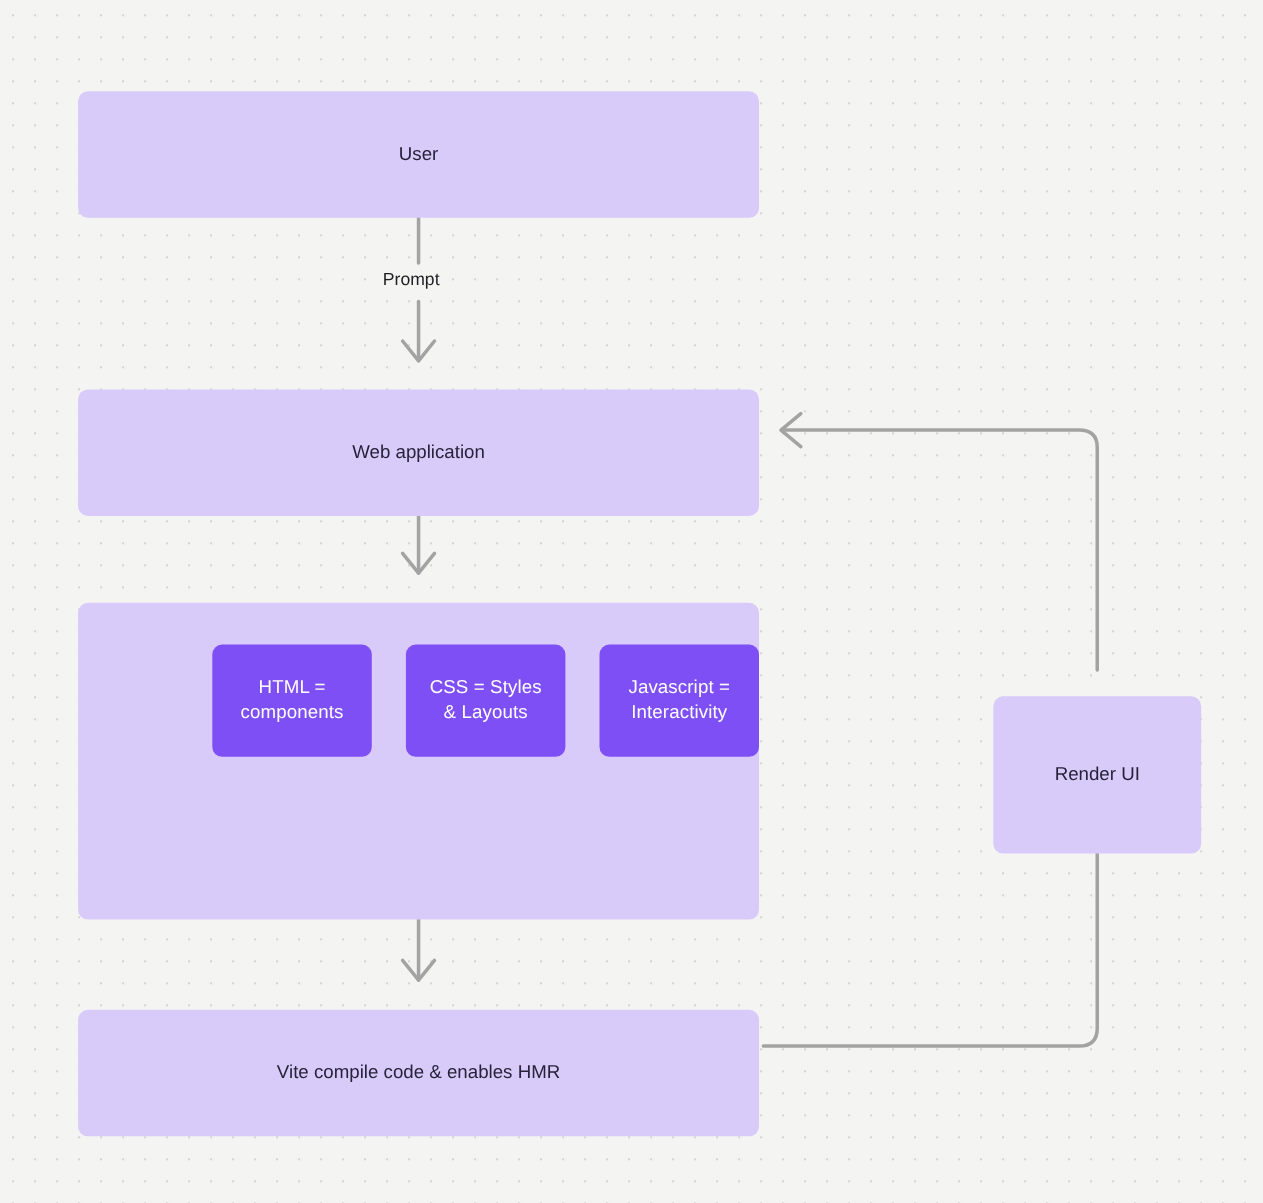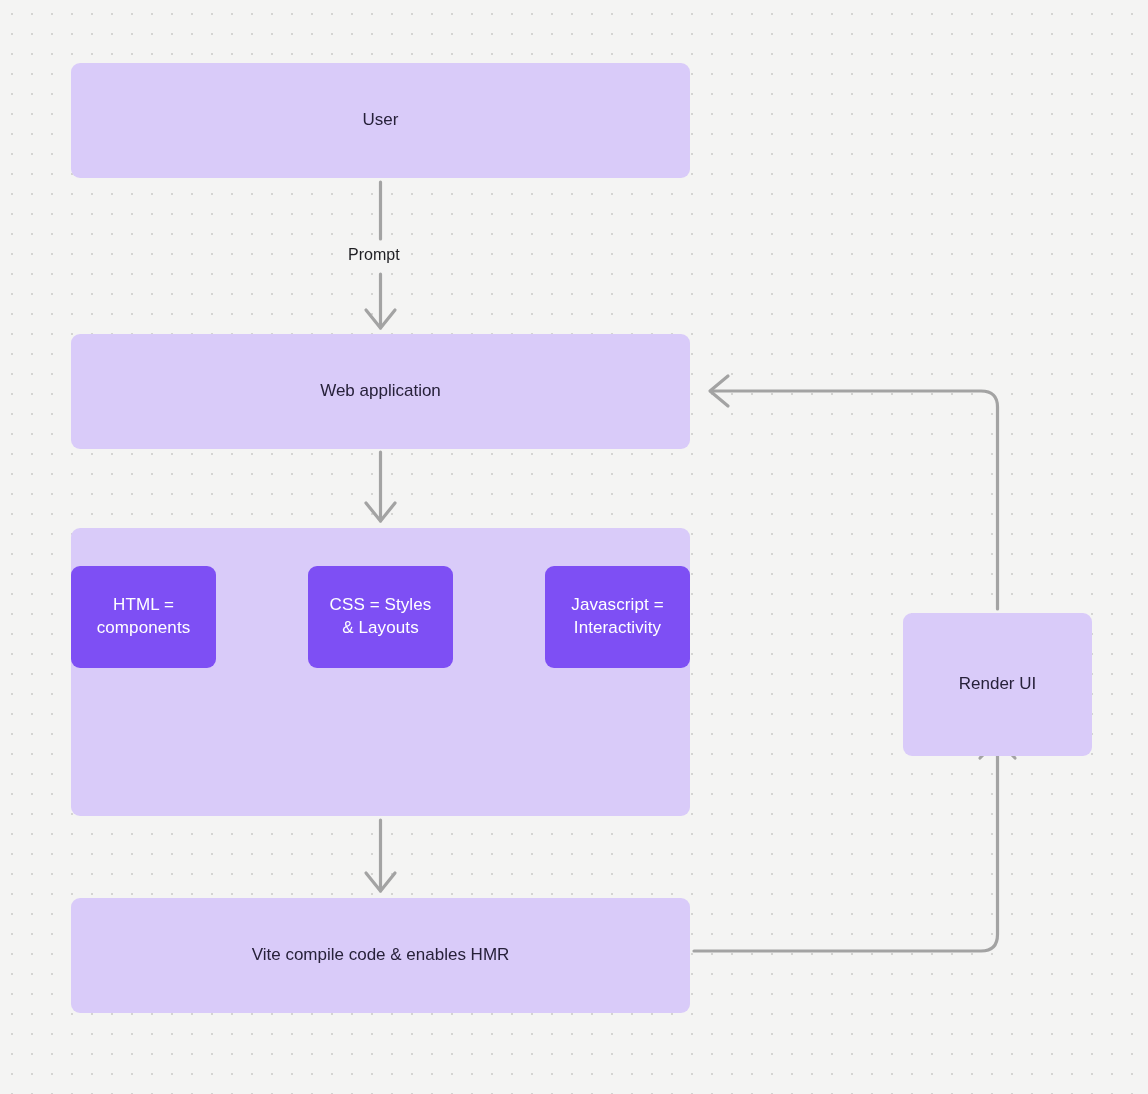--- a/index.html
+++ b/index.html
@@ -32,20 +32,21 @@
     pointer-events: none;
   }
   .node {
     position: absolute;
     box-sizing: border-box;
     border-radius: 9px;
     display: flex;
     align-items: center;
     justify-content: center;
     text-align: center;
+    margin-top: 20px;
   }
   .node-outer {
     background: #d9cbf9;
     color: #27213a;
     font-size: 17px;
     line-height: 1.35;
   }
   .node-inner {
     background: #7e4ff4;
     color: #ffffff;
@@ -61,21 +62,21 @@
                       align-items: flex-start; justify-content: flex-start; display: block; }
   #node-vite        { left: 71px;  top: 898px; width: 619px; height: 115px; }
   #node-render      { left: 903px; top: 613px; width: 189px; height: 143px; }
 
   .inner-row {
     position: absolute;
     left: 0;
     top: 38px;
     width: 619px;
     display: flex;
-    justify-content: space-between;
+    justify-content: flex-end;
     gap: 31px;
   }
   .node-inner {
     width: 145px;
     height: 102px;
     display: flex;
     align-items: center;
     justify-content: center;
     padding: 0 6px;
     box-sizing: border-box;

